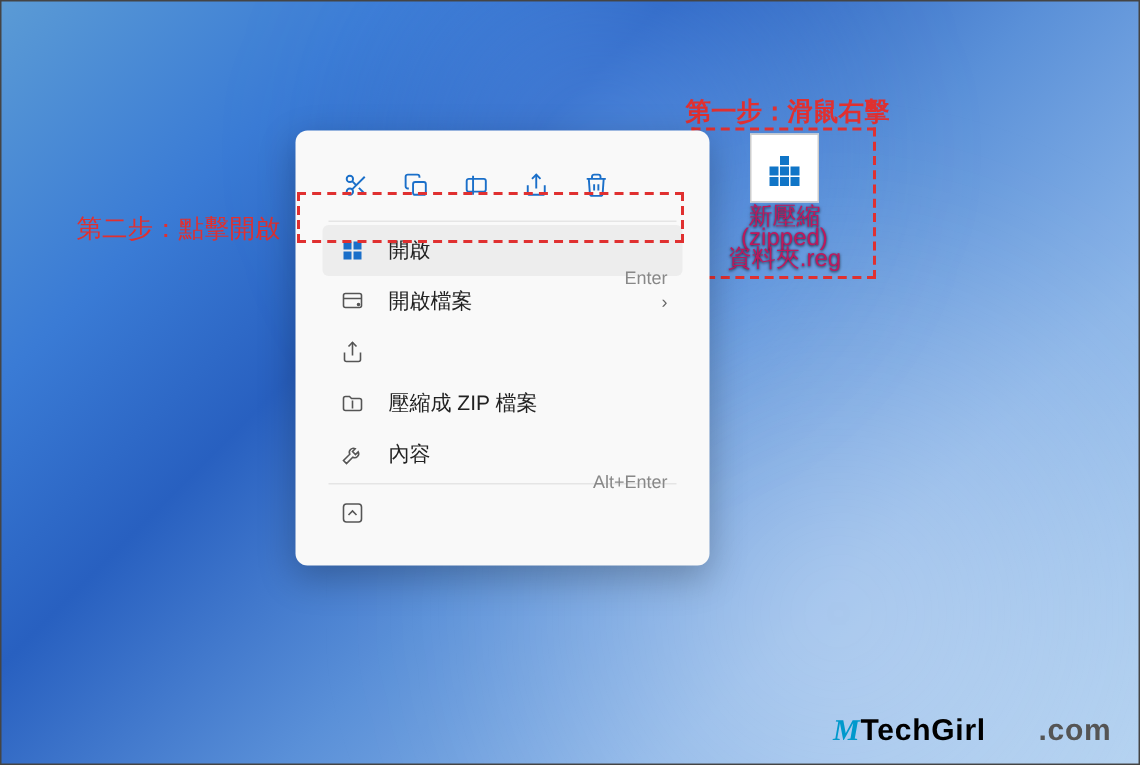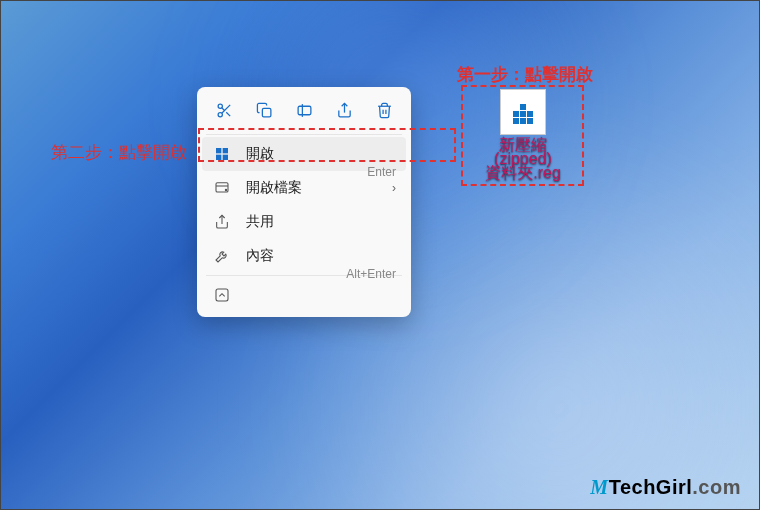--- a/index.html
+++ b/index.html
@@ -101,25 +101,25 @@
     line-height: 14px;
     color: #be185d;
     text-shadow: 0 1px 2px rgba(0,0,0,0.8);
   }
 
   
   .ctx {
     position: absolute;
     left: 196px;
     top: 86px;
-    width: 214px;
+    width: 276px;
     background: #f9f9f9;
     border-radius: 8px;
     box-shadow: 0 8px 24px rgba(0,0,0,0.25);
-    padding: 5px;
+    padding: 18px;
     font-size: 14px;
     color: #222;
     z-index: 10;
   }
   .ctx-toolbar {
     display: flex;
     gap: 4px;
     padding: 2px 4px 6px 4px;
   }
   .ctx-toolbar .tbtn {
@@ -164,29 +164,29 @@
     position: absolute;
     right: 18px;
     bottom: 10px;
     font-size: 20px;
     font-weight: 600;
     color: #333;
     letter-spacing: 0.5px;
   }
   .wm .m1 { color: #0099cc; font-family: Georgia, serif; font-style: italic;}
   .wm .m2 { color: #000000; font-weight: 700;}
-  .wm .m3 { color: #555; }
+  .wm .m3 { color: #555; margin-left: 35px; }
 </style>
 </head>
 <body>
 
 <div class="bloom b1"></div>
 <div class="bloom b2"></div>
 
-<div class="step1">第一步：點擊開啟</div>
+<div class="step1">第一步：滑鼠右擊</div>
 <div class="step2">第二步：點擊開啟</div>
 <div class="dashed-box1"></div>
 <div class="dashed-box2"></div>
 
 <div class="fileicon">
   <div class="icon-box">
     <div class="reg-cubes">
       <span></span>
         <span></span>
         <span></span>
@@ -272,24 +272,32 @@
   </div>
 
   <div class="item">
     <span class="ico">
       <svg width="16" height="16" viewBox="0 0 24 24" fill="none" stroke="#555" stroke-width="1.6">
           <path d="M4 12v7a2 2 0 0 0 2 2h12a2 2 0 0 0 2-2v-7"></path>
           <polyline points="16 6 12 2 8 6"></polyline>
           <line x1="12" y1="2" x2="12" y2="15"></line>
         </svg>
     </span>
-    <span class="txt">共用</span>
-  </div>
-
-
+  </div>
+
+
+  <div class="item">
+    <span class="ico">
+      <svg width="16" height="16" viewBox="0 0 24 24" fill="none" stroke="#555" stroke-width="1.6">
+          <path d="M3 7a2 2 0 0 1 2-2h4l2 2h8a2 2 0 0 1 2 2v8a2 2 0 0 1-2 2H5a2 2 0 0 1-2-2z"></path>
+          <line x1="12" y1="9" x2="12" y2="17"></line>
+        </svg>
+    </span>
+    <span class="txt">壓縮成 ZIP 檔案</span>
+  </div>
 
 
   <div class="item">
     <span class="ico">
       <svg width="16" height="16" viewBox="0 0 24 24" fill="none" stroke="#555" stroke-width="1.6">
           <path d="M14.7 6.3a4 4 0 0 0-5.4 5.4L3 18l3 3 6.3-6.3a4 4 0 0 0 5.4-5.4L15 12l-3-3z"></path>
         </svg>
     </span>
     <span class="txt">內容</span>
     <span class="hint">Alt+Enter</span>

